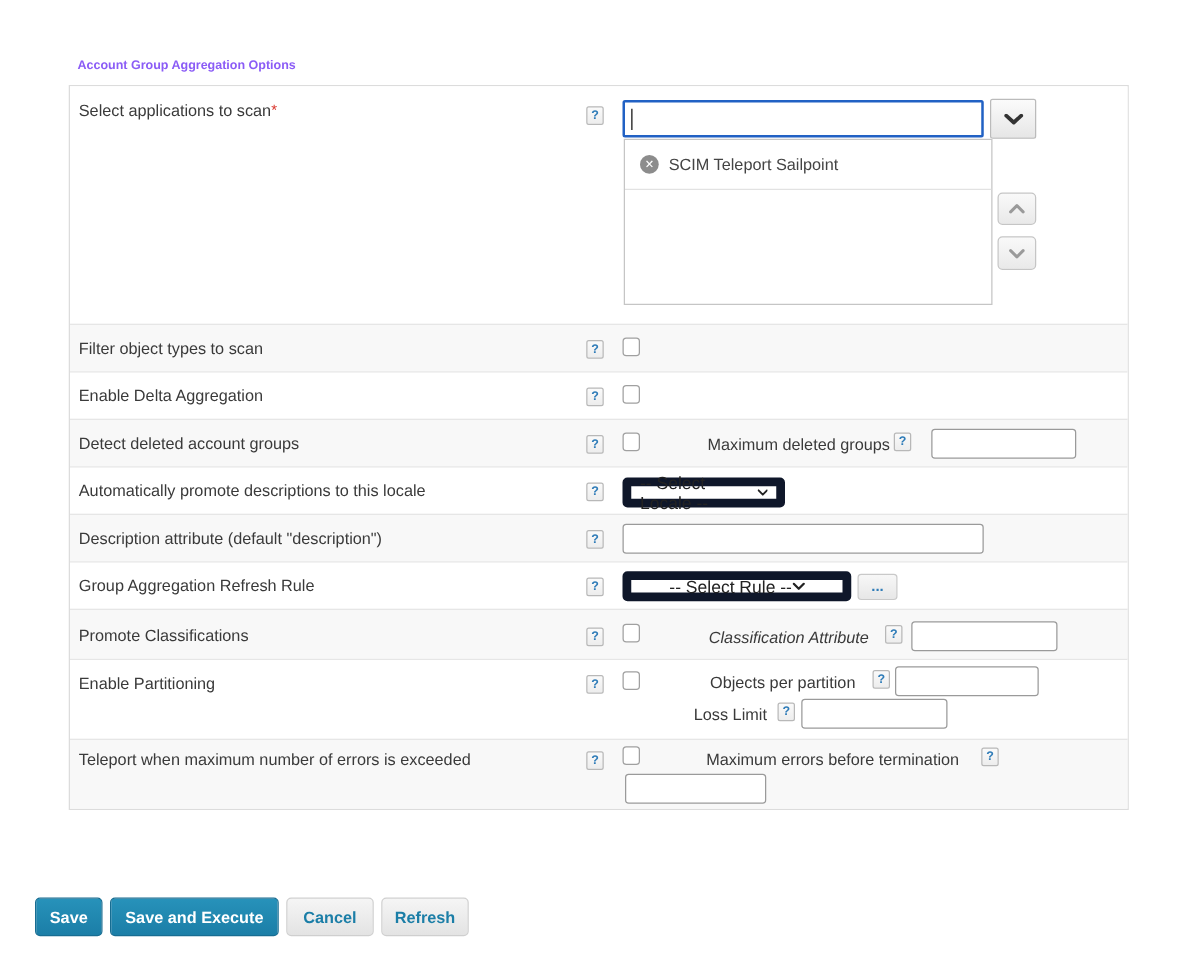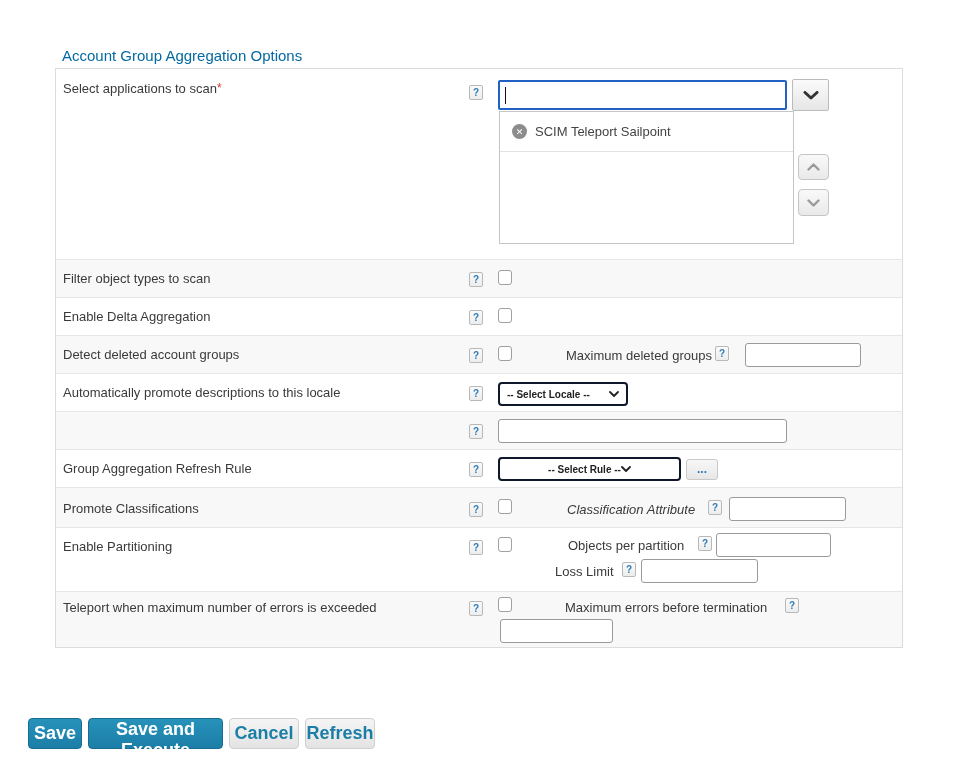--- a/index.html
+++ b/index.html
@@ -1,42 +1,42 @@
 <!DOCTYPE html>
 <html><head>
 <meta charset="utf-8">
 <style>
   * { margin:0; padding:0; box-sizing:border-box; }
   html,body { width:953px; height:772px; background:#ffffff;
     font-family:"Liberation Sans","DejaVu Sans",sans-serif; }
   #stage { position:relative; width:953px; height:772px; background:#fff; overflow:hidden; }
 
-  .page-title { position:absolute; left:62px; top:47px; font-size:15px; font-weight:normal; color:#0369a1; }
+  .page-title { position:absolute; left:62px; top:47px; font-size:10px; font-weight:bold; color:#8b5cf6; }
 
   .opt-table { position:absolute; left:55px; top:68px; width:848px; border:1px solid #dcdcdc; background:#fff; }
   .row { position:relative; width:100%; border-top:1px solid #e6e6e6; background:#fff; }
   .row:first-child { border-top:none; }
   .row.tint { background:#f8f8f8; }
 
   .lbl { position:absolute; font-size:13px; color:#3a3a3a; white-space:nowrap; }
   .req { color:#d9342b; font-size:12px; vertical-align:top; }
 
   .help { position:absolute; width:14px; height:15px; border:1px solid #b8b8b8; border-radius:2px;
     background:linear-gradient(#fafafa,#ededed); color:#2f7cb8; font-size:10px; font-weight:bold;
     text-align:center; line-height:14px; cursor:pointer; }
 
   .cb { position:absolute; width:14px; height:15px; -webkit-appearance:none; appearance:none;
     border:1px solid #a0a0a0; border-radius:3px; background:#fff; cursor:pointer; }
 
   .txt { position:absolute; height:24px; border:1px solid #9a9a9a; border-radius:3px; background:#fff;
     font-size:13px; padding:0 5px; color:#333; }
 
-  .sel { position:absolute; height:24px; border:2px solid #0f172a; border-radius:4px; background:#fff;
+  .sel { position:absolute; height:24px; border:7px solid #0f172a; border-radius:4px; background:#fff;
     display:flex; align-items:center; justify-content:space-between; padding:0 7px 0 7px;
-    font-size:10px; color:#222; cursor:pointer;font-weight:bold; }
+    font-size:14px; color:#222; cursor:pointer; }
 
   .combo { position:absolute; left:442px; top:11px; width:289px; height:30px;
     border:2px solid #2161c4; border-radius:2px; background:#fff; }
   .caret { position:absolute; left:5px; top:5px; width:1px; height:17px; background:#111; }
 
   .dd-toggle { position:absolute; left:736px; top:10px; width:37px; height:32px;
     background:linear-gradient(#fbfbfb,#e6e6e6); border:1px solid #bbb; border-radius:2px;
     display:flex; align-items:center; justify-content:center; cursor:pointer; }
 
   .dd-panel { position:absolute; left:443px; top:42px; width:295px; height:133px;
@@ -48,21 +48,21 @@
 
   .spin { position:absolute; left:742px; width:31px; height:26px; border:1px solid #c5c5c5; border-radius:4px;
     background:linear-gradient(#f9f9f9,#e9e9e9); display:flex; align-items:center; justify-content:center; cursor:pointer; }
   .spin.up { top:85px; } .spin.down { top:120px; height:27px; }
 
   .mini-btn { position:absolute; height:21px; padding:0 10px; background:linear-gradient(#f7f7f7,#e7e7e7);
     border:1px solid #c9c9c9; border-radius:3px; color:#2f7cb8; font-weight:bold; font-size:12px;
     line-height:19px; cursor:pointer; }
 
   .actions { position:absolute; left:0; top:0; }
-  .btn { position:absolute; height:31px; border-radius:4px; font-size:18px; font-weight:bold;
+  .btn { position:absolute; height:31px; border-radius:4px; font-size:13px; font-weight:bold;
     text-align:center; cursor:pointer; border:1px solid transparent; }
   .btn.primary { background:linear-gradient(#2792ba,#1b7ea7); border-color:#176d92; color:#fff; }
   .btn.secondary { background:linear-gradient(#f5f5f5,#e3e3e3); border-color:#cfcfcf; color:#1b7ea7; }
 
   svg.chev { display:block; }
 </style>
 </head>
 <body>
 
 <div id="stage">
@@ -126,20 +126,21 @@
       <div class="help" style="left:413px; top:12px;">?</div>
       <div class="sel" style="left:442px; top:8px; width:130px;">
         <span>-- Select Locale --</span>
         <svg class="chev" width="10" height="6" viewBox="0 0 10 6">
           <path d="M1 1 L5 5 L9 1" stroke="#222" stroke-width="1.8" fill="none" stroke-linecap="round" stroke-linejoin="round"></path>
         </svg>
       </div>
     </div>
 
     <div class="row tint" style="height:38px;">
+      <div class="lbl" style="left:7px; top:11px;">Description attribute (default "description")</div>
       <div class="help" style="left:413px; top:12px;">?</div>
       <input type="text" class="txt" style="left: 442px; top: 7px; width: 289px;" value="">
     </div>
 
     <div class="row" style="height:38px;">
       <div class="lbl" style="left:7px; top:11px;">Group Aggregation Refresh Rule</div>
       <div class="help" style="left:413px; top:12px;">?</div>
       <div class="sel" style="left:442px; top:7px; width:183px;justify-content:center;">
         <span>-- Select Rule --</span>
         <svg class="chev" width="10" height="6" viewBox="0 0 10 6">

